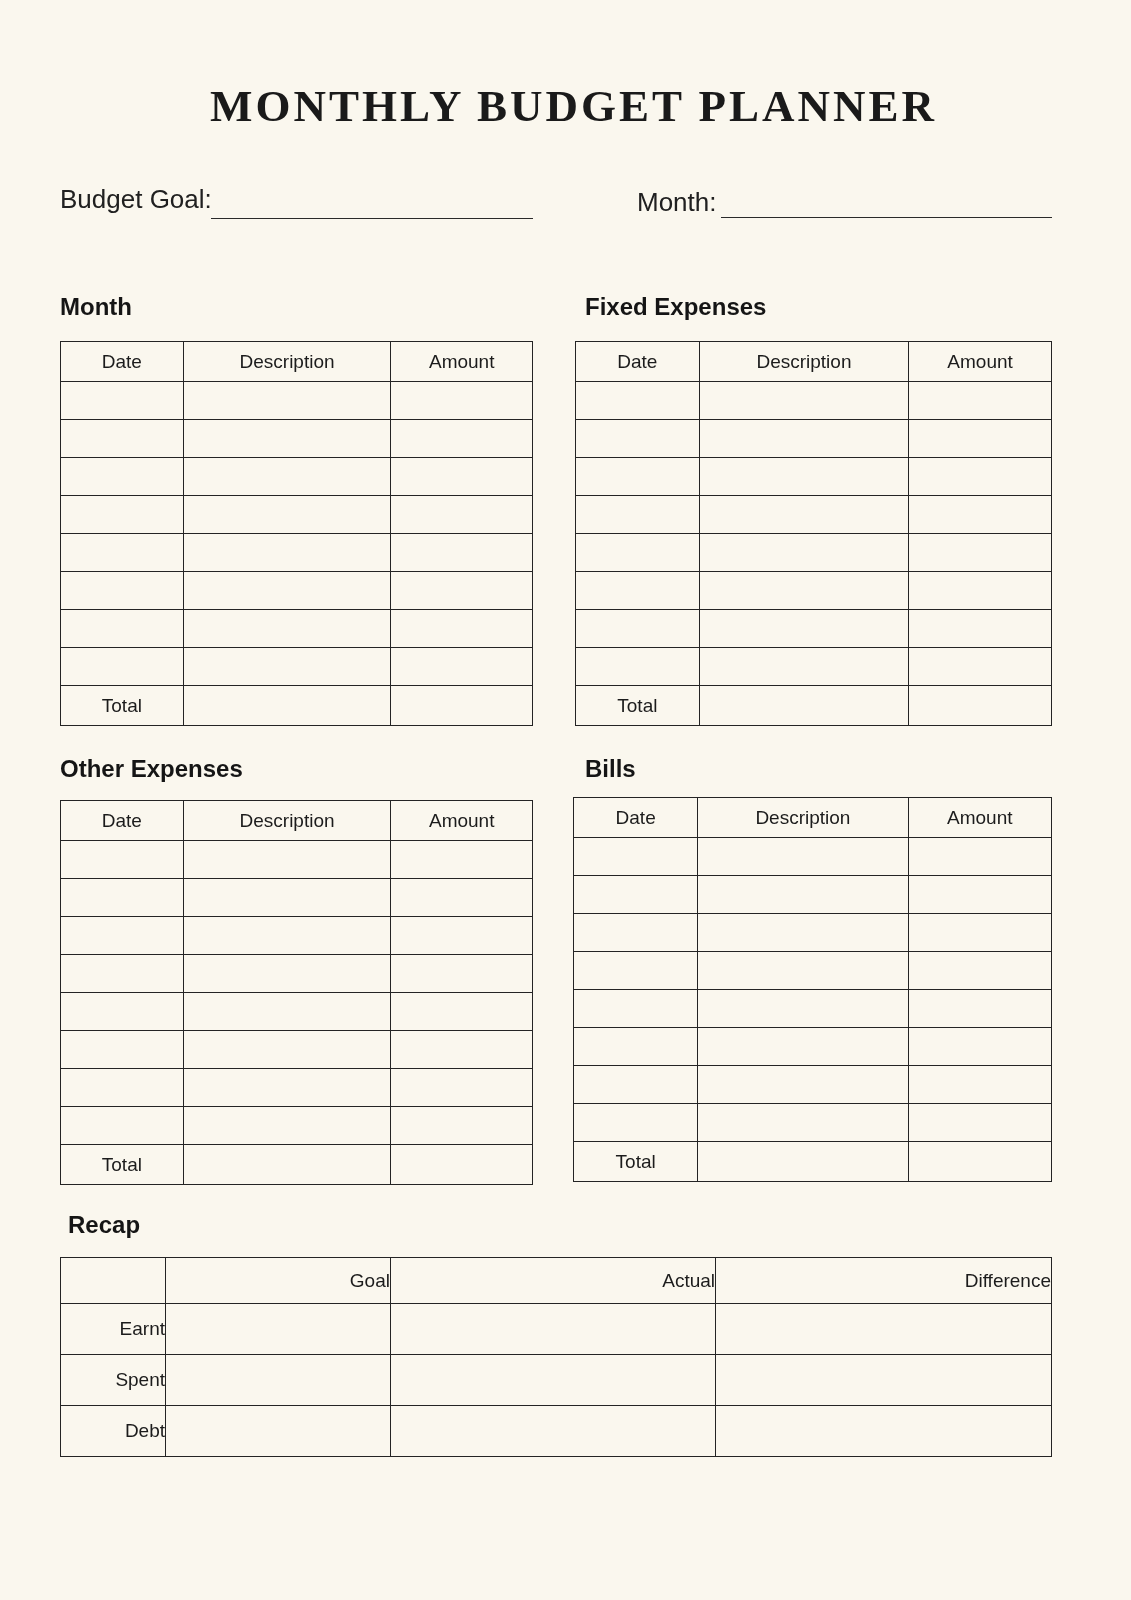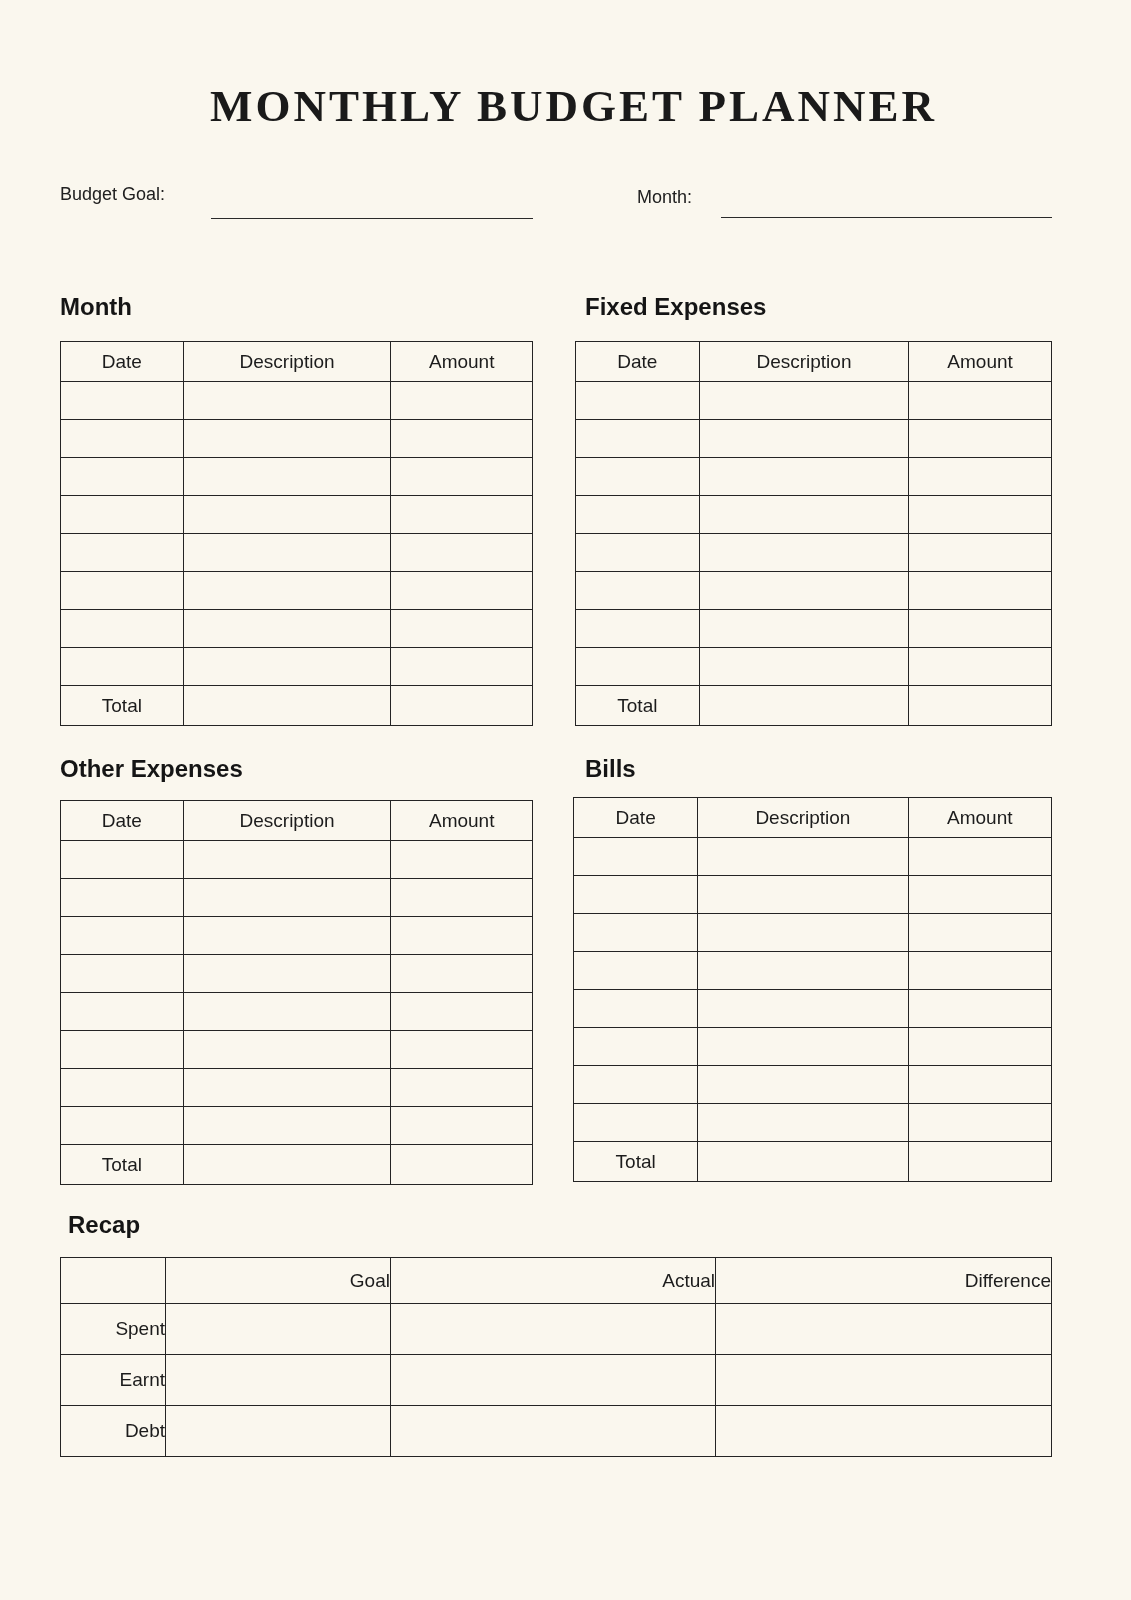--- a/index.html
+++ b/index.html
@@ -23,21 +23,21 @@
     top:80px; left:8px; width:100%;
     text-align:center;
     font-family:"Liberation Serif", serif;
     font-weight:600;
     font-size:45px;
     letter-spacing:3px;
     color:var(--text);
   }
   .field-label{
     position:absolute;
-    font-size:18px;
+    font-size:26px;
     color:#202020;
   }
   .blank-line{
     position:absolute;
     border-bottom:1.6px solid #2a2a2a;
     height:1px;
   }
   .section-heading{
     position:absolute;
     font-size:24px;
@@ -346,27 +346,27 @@
     <thead>
       <tr>
         <th></th>
         <th>Goal</th>
         <th>Actual</th>
         <th>Difference</th>
       </tr>
     </thead>
     <tbody>
       <tr>
-        <td>Spent</td>
+        <td>Earnt</td>
         <td></td>
         <td></td>
         <td></td>
       </tr>
       <tr>
-        <td>Earnt</td>
+        <td>Spent</td>
         <td></td>
         <td></td>
         <td></td>
       </tr>
       <tr>
         <td>Debt</td>
         <td></td>
         <td></td>
         <td></td>
       </tr>

